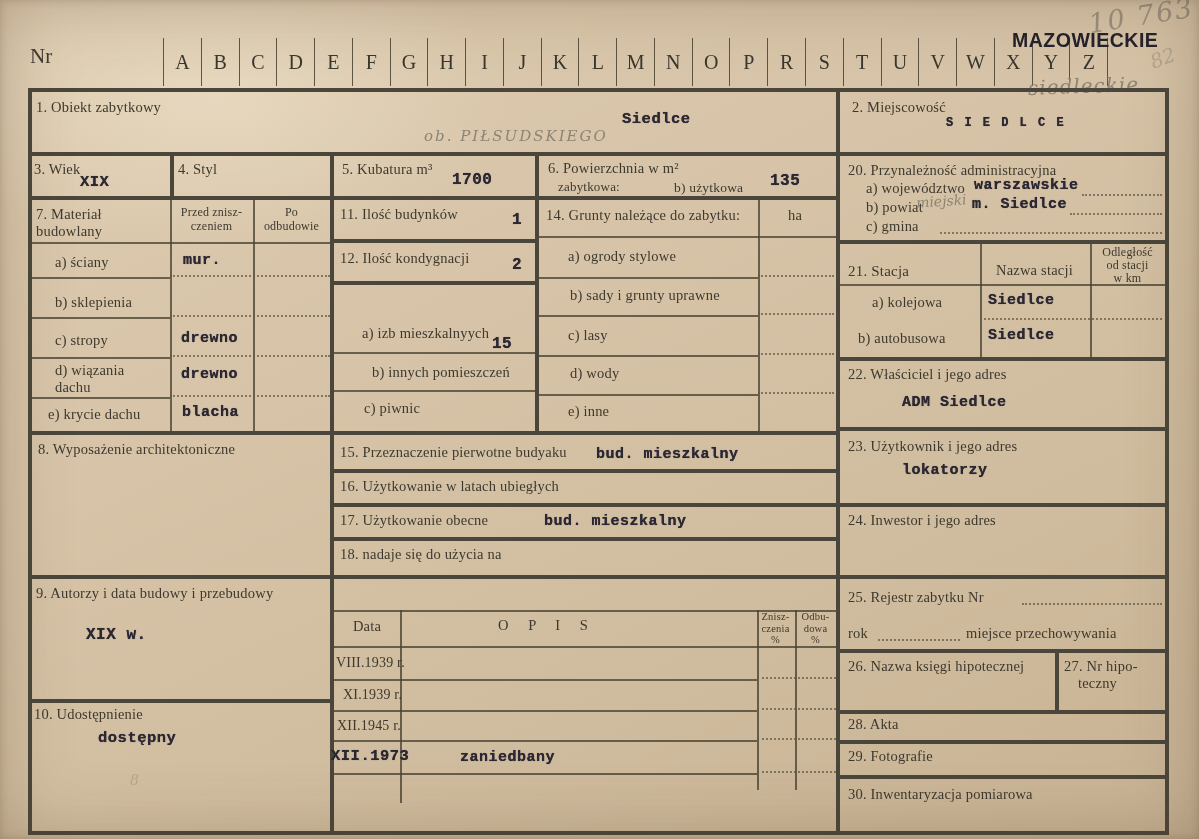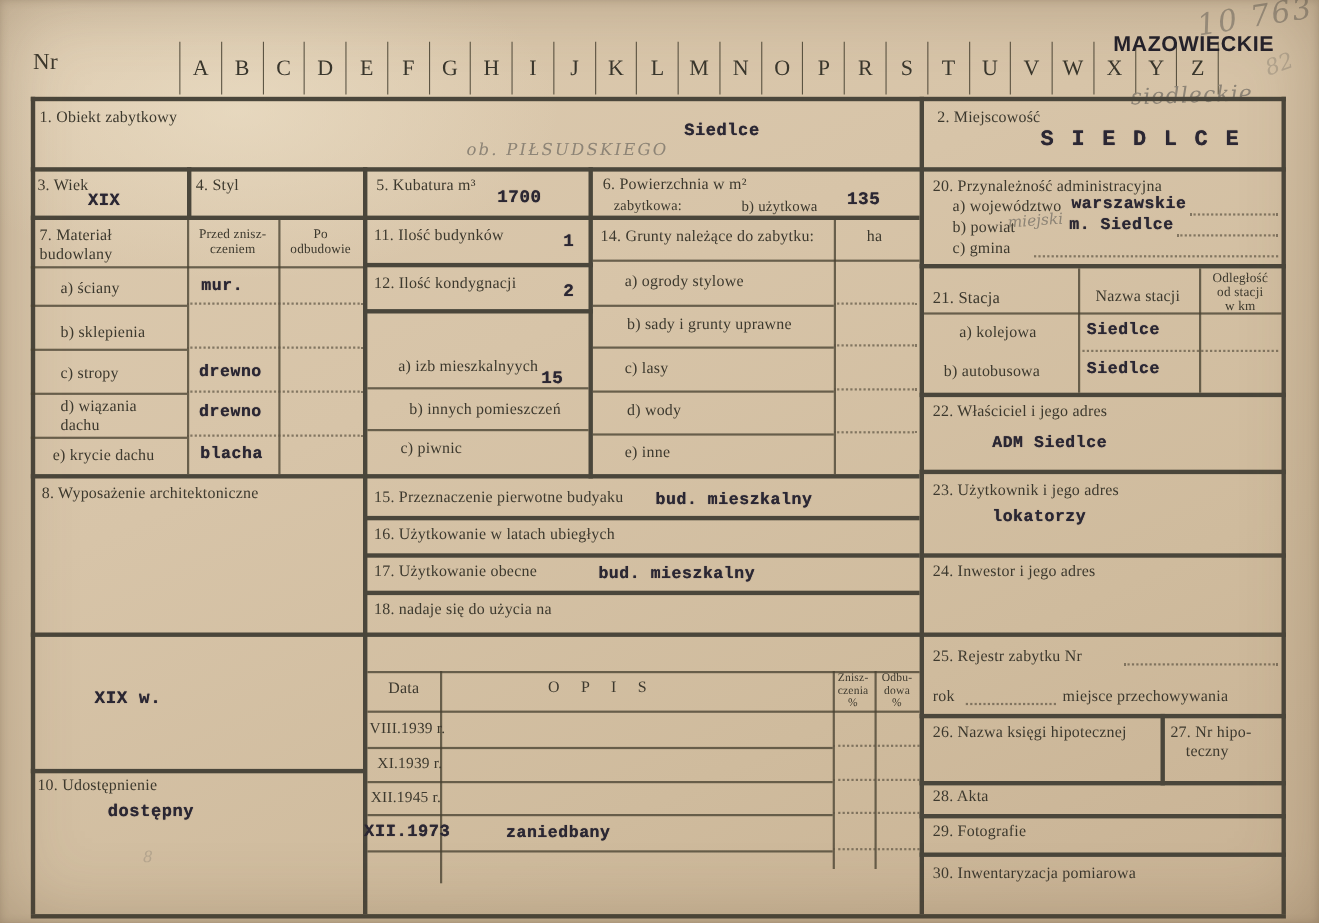--- a/index.html
+++ b/index.html
@@ -120,21 +120,21 @@
   <div class="hbar" style="left:836px;top:710px;width:333px"></div>
   <div class="hbar" style="left:836px;top:740px;width:333px"></div>
   <div class="hbar" style="left:836px;top:775px;width:333px"></div>
   <div class="hbar" style="left:28px;top:831px;width:1141px"></div>
 
   <div class="lbl" style="left:36px;top:99px">1. Obiekt zabytkowy</div>
   <div class="typed" style="left:622px;top:110px;font-size:15.5px">Siedlce</div>
   <div class="pencil" style="left:424px;top:127px;font-size:15px;letter-spacing:2px">ob. PIŁSUDSKIEGO</div>
 
   <div class="lbl" style="left:852px;top:99px">2. Miejscowość</div>
-  <div class="typed" style="left:946px;top:116px;font-size:20px;letter-spacing:2px">S I E D L C E</div>
+  <div class="typed" style="left:946px;top:116px;font-size:12px;letter-spacing:2px">S I E D L C E</div>
 
   <div class="lbl" style="left:34px;top:161px">3. Wiek</div>
   <div class="typed" style="left:80px;top:173px;font-size:15.5px">XIX</div>
   <div class="lbl" style="left:178px;top:161px">4. Styl</div>
   <div class="lbl" style="left:342px;top:161px">5. Kubatura m³</div>
   <div class="typed" style="left:452px;top:171px;font-size:16px">1700</div>
   <div class="lbl" style="left:548px;top:160px">6. Powierzchnia w m²</div>
   <div class="lbl sm" style="left:558px;top:180px;font-size:13px">zabytkowa:</div>
   <div class="lbl sm" style="left:674px;top:180px;font-size:13.5px">b) użytkowa</div>
   <div class="typed" style="left:770px;top:172px;font-size:16px">135</div>
@@ -159,20 +159,21 @@
   <div class="typed" style="left:183px;top:252px">mur.</div>
   <div class="lbl" style="left:55px;top:294px">b) sklepienia</div>
   <div class="lbl" style="left:55px;top:332px">c) stropy</div>
   <div class="typed" style="left:181px;top:330px">drewno</div>
   <div class="lbl" style="left:55px;top:362px;width:105px">d) wiązania dachu</div>
   <div class="typed" style="left:181px;top:366px">drewno</div>
   <div class="lbl" style="left:48px;top:406px">e) krycie dachu</div>
   <div class="typed" style="left:182px;top:404px">blacha</div>
 
   <div class="lbl" style="left:38px;top:441px">8. Wyposażenie architektoniczne</div>
+  <div class="lbl" style="left:36px;top:585px">9. Autorzy i data budowy i przebudowy</div>
   <div class="typed" style="left:86px;top:626px;font-size:16px">XIX w.</div>
   <div class="lbl" style="left:34px;top:706px">10. Udostępnienie</div>
   <div class="typed" style="left:98px;top:729px;font-size:15.5px">dostępny</div>
   <div class="pencil" style="left:130px;top:772px;font-size:14px;opacity:.4">8</div>
 
   <div class="lbl" style="left:340px;top:206px">11. Ilość budynków</div>
   <div class="typed" style="left:512px;top:211px;font-size:16px">1</div>
   <div class="lbl" style="left:340px;top:250px">12. Ilość kondygnacji</div>
   <div class="typed" style="left:512px;top:256px;font-size:16px">2</div>
   <div class="tl" style="left:334px;top:352px;width:201px"></div>

